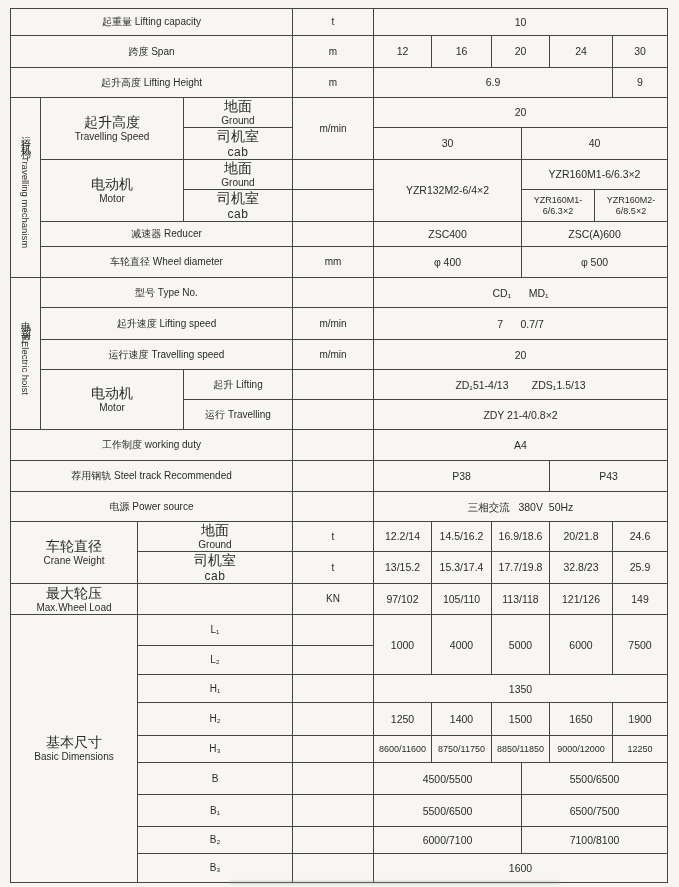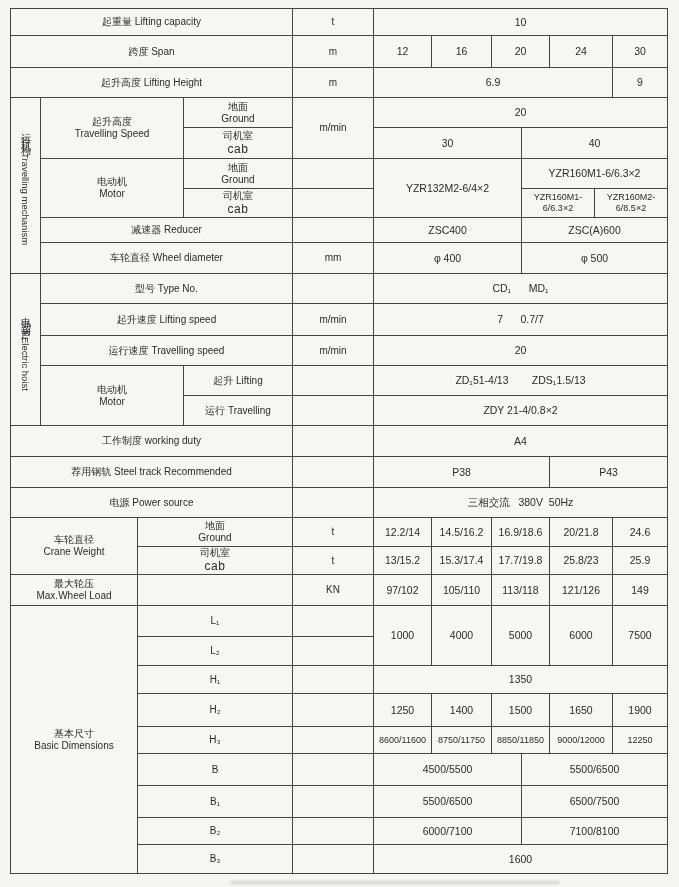--- a/index.html
+++ b/index.html
@@ -21,21 +21,21 @@
     border:1px solid #454545;
     padding:0;
     text-align:center;
     vertical-align:middle;
     font-size:10.5px;
     line-height:1.2;
     overflow:hidden;
     background:#f7f6f3;
   }
   .lb{font-size:10px;margin-top:20px;}
-  .lb .cn{font-size:10px;}
+  .lb .cn{font-size:14px;}
   .lb .en{font-size:10px;}
   .u{font-size:10px;}
   .v{font-size:10.5px;}
   .small{font-size:9px;}
   .pre{white-space:pre;}
   .cab-en{font-size:12px;letter-spacing:.5px;}
   .vert{
     display:flex;flex-direction:column;align-items:center;gap:12px;
     justify-content:center;height:100%;
   }
@@ -234,21 +234,21 @@
 
   <tr style="height:28px">
     <td colspan="2" class="lb">
       <div class="cn">司机室</div>
       <div class="cab-en">cab</div>
     </td>
     <td class="u">t</td>
     <td class="v">13/15.2</td>
     <td class="v">15.3/17.4</td>
     <td colspan="2" class="v">17.7/19.8</td>
-    <td colspan="2" class="v">25.8/23</td>
+    <td colspan="2" class="v">32.8/23</td>
     <td class="v">25.9</td>
   </tr>
 
   <tr style="height:31px">
     <td colspan="2" class="lb">
       <div class="cn">最大轮压</div>
       <div class="en">Max.Wheel Load</div>
     </td>
     <td colspan="2" class="lb"></td>
     <td class="u">KN</td>

